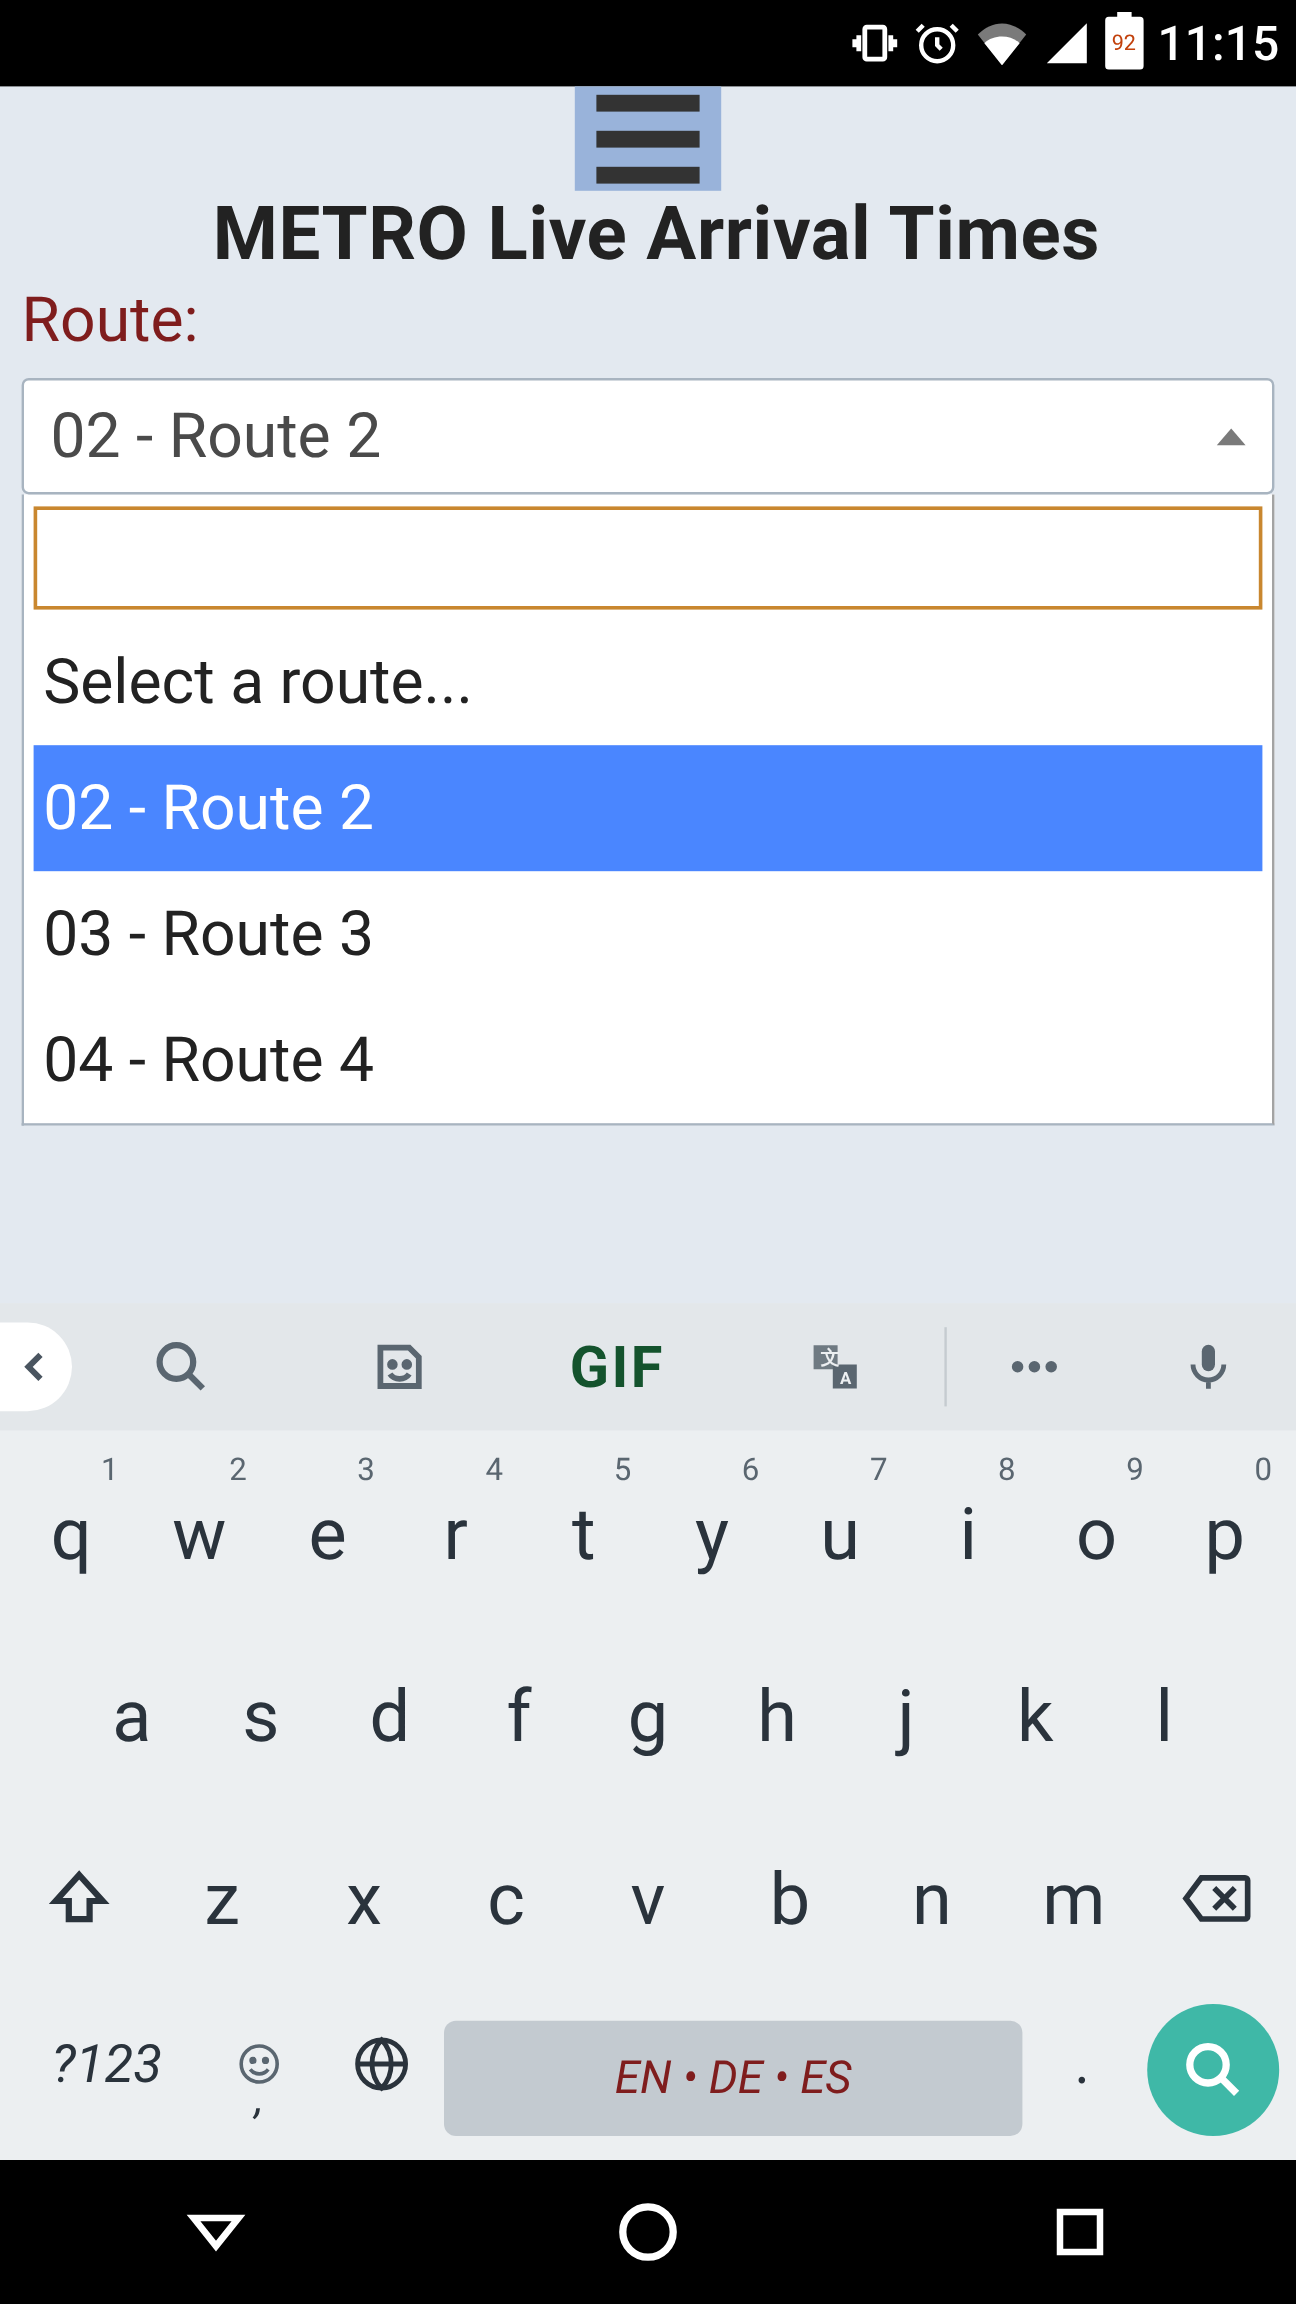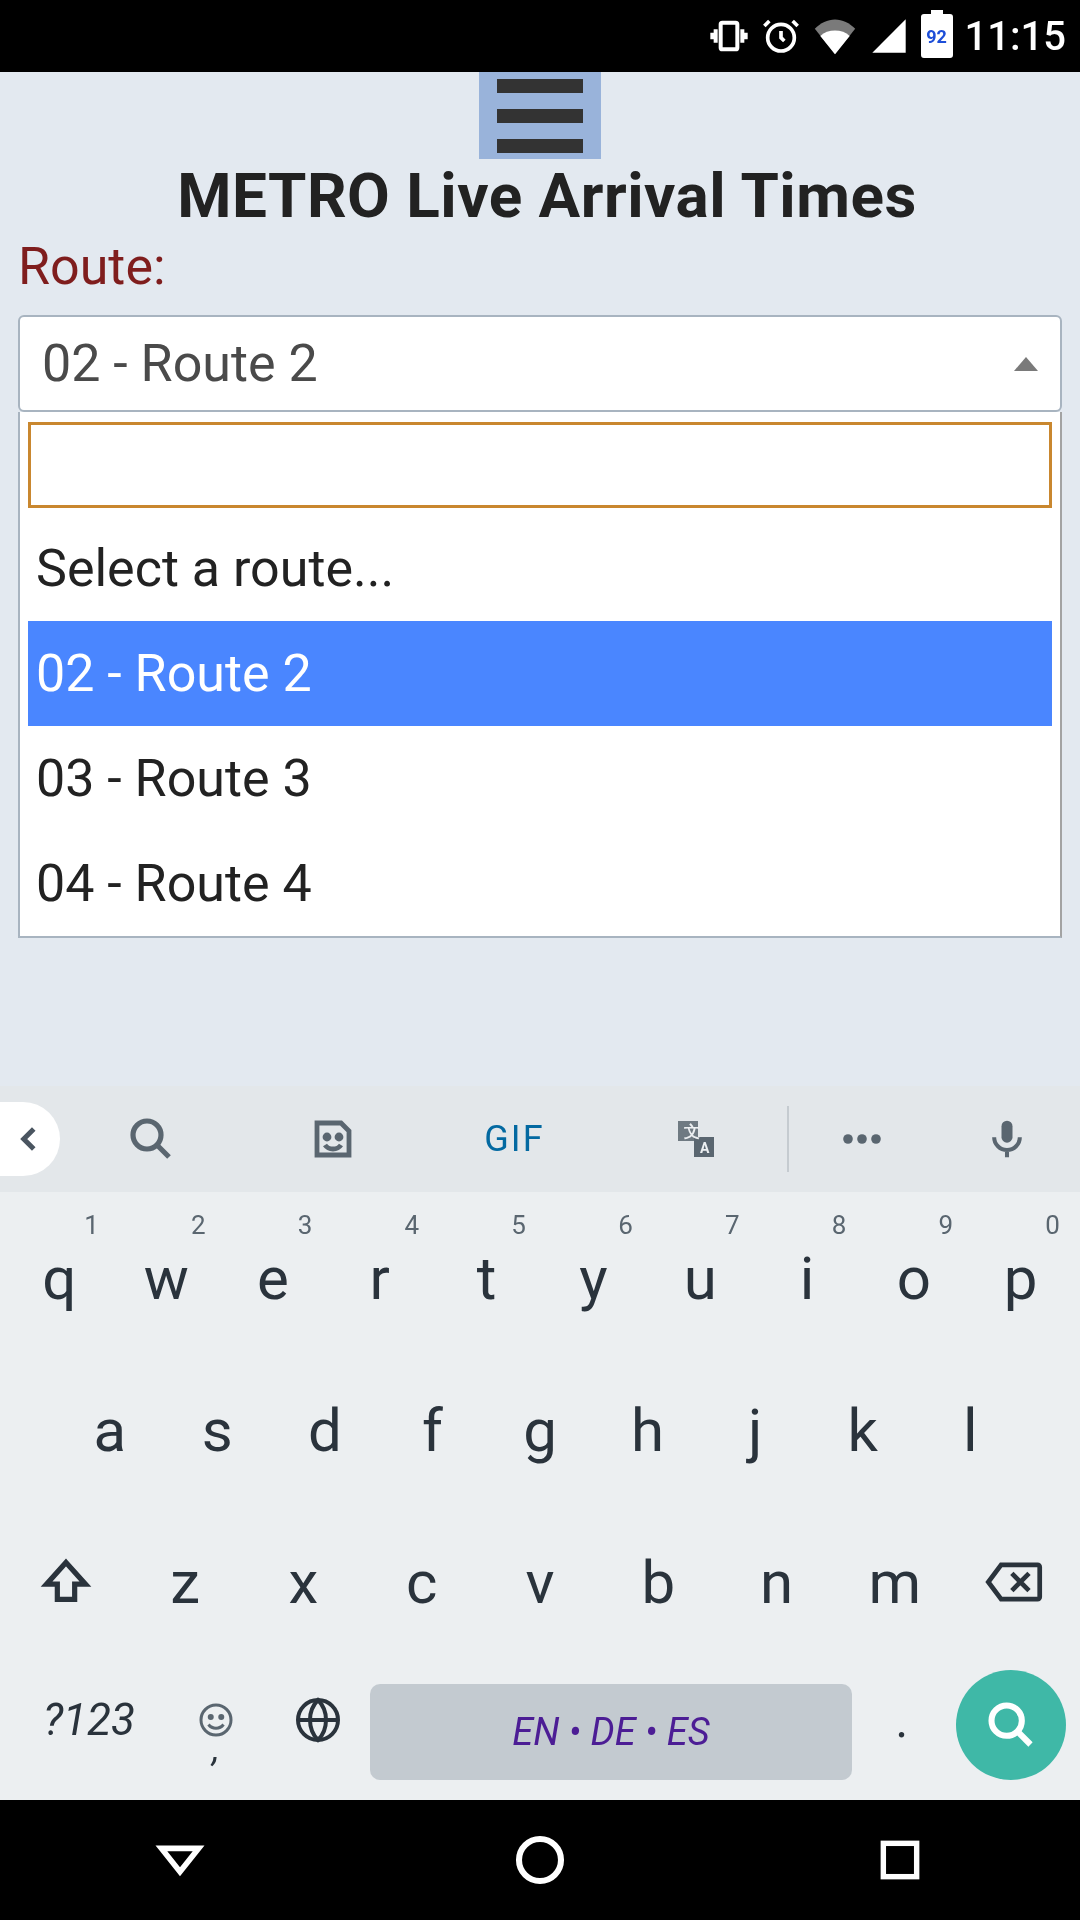--- a/index.html
+++ b/index.html
@@ -1,21 +1,21 @@
 <!DOCTYPE html>
 <html><head>
 <meta charset="utf-8">
 <style>
   * { margin:0; padding:0; box-sizing:border-box; font-family: Roboto, -apple-system, sans-serif; }
   html, body { width:1080px; height:1920px; background:#000; overflow:hidden; }
   
   
   .status-bar { height:72px; background:#000; color:#fff; display:flex; align-items:center; justify-content:flex-end; padding:0 14px; gap:12px; font-size:40px; font-weight:500; }
   .status-bar .icon { display:inline-flex; align-items:center; }
-  .status-bar .battery-box { border:3px solid #fff; border-radius:3px; width:32px; height:44px; position:relative; display:flex; align-items:center; justify-content:center; font-size:18px; font-weight:700; color:#1d4ed8; background:#fff; }
+  .status-bar .battery-box { border:3px solid #fff; border-radius:3px; width:32px; height:44px; position:relative; display:flex; align-items:center; justify-content:center; font-size:18px; font-weight:400; color:#c2410c; background:#fff; }
   .status-bar .battery-box::before { content:''; position:absolute; top:-7px; left:50%; transform:translateX(-50%); width:12px; height:5px; background:#fff; }
   
   
   .app { background:#e3e9f0; height:calc(1920px - 72px - 604px - 120px); width:100%; position:relative; }
   .app-header { height:160px; display:flex; align-items:center;flex-direction:column; }
   .hamburger-btn { width:122px; height:160px; background:#99b3da; display:flex; flex-direction:column; align-items:center; justify-content:center; gap:16px; }
   .hamburger-btn .bar { width:86px; height:14px; background:#333; }
   .app-title { font-size:62px; font-weight:700; color:#222; margin-left:14px; letter-spacing:0.5px; }
   
   .label-route { font-size:52px; color:#7f1d1d; padding:4px 18px 18px; }
@@ -29,36 +29,36 @@
   
   .options { margin-top:8px; }
   .option { font-size:52px; color:#222; padding:22px 8px; }
   .option.selected { background:#4a86ff; color:#fff; }
   
   
   .keyboard { position:absolute; bottom:120px; left:0; width:1080px; background:#eceff1; }
   .kb-toolbar { height:106px; background:#e3e7ea; display:flex; align-items:center; padding:0 0; }
   .kb-toolbar .back-chip { width:60px; height:74px; background:#fff; border-top-right-radius:40px; border-bottom-right-radius:40px; display:flex; align-items:center; justify-content:center; font-size:44px; color:#4a5560; font-weight:700; }
   .kb-toolbar .tb-icon { flex:1; display:flex; align-items:center; justify-content:center; color:#5a6670; }
-  .kb-toolbar .gif-label { font-size:36px; font-weight:400; letter-spacing:2px; color:#0369a1; }
+  .kb-toolbar .gif-label { font-size:48px; font-weight:700; letter-spacing:2px; color:#14532d; }
   .kb-toolbar .sep { width:2px; height:66px; background:#c5cbd0; }
   
   .kb-rows { padding:8px 6px 20px; }
   .kb-row { display:flex; justify-content:space-between; margin-top:4px; }
   .key { flex:1; height:148px; display:flex; align-items:center; justify-content:center; position:relative; font-size:60px; color:#2a333c; }
   .kb-row.row2 { padding:0 50px; }
   .key .sup { position:absolute; top:6px; right:14px; font-size:26px; color:#5a6670; }
   
   .kb-row.row3 .shift, .kb-row.row3 .backsp { flex:0 0 120px; }
   
   .kb-row.row4 { align-items:flex-end; padding:0 8px; gap:2px;font-style:italic; }
   .k-numsym { flex:0 0 150px; height:120px; display:flex; align-items:center; justify-content:center; font-size:44px; color:#2a333c; }
   .k-emoji, .k-globe { flex:0 0 100px; height:120px; display:flex; align-items:center; justify-content:center; color:#5a6670; position:relative; }
   .k-emoji .comma { position:absolute; bottom:10px; font-size:36px; color:#2a333c; }
-  .k-space { flex:1; height:96px; background:#c3cad0; border-radius:10px; display:flex; align-items:center; justify-content:center; font-size:38px; color:#4c1d95; }
+  .k-space { flex:1; height:96px; background:#c3cad0; border-radius:10px; display:flex; align-items:center; justify-content:center; font-size:38px; color:#7f1d1d; }
   .k-dot { flex:0 0 100px; height:120px; display:flex; align-items:center; justify-content:center; font-size:50px; color:#2a333c; }
   .k-search { flex:0 0 110px; height:110px; background:#3fb8a7; border-radius:55px; display:flex; align-items:center; justify-content:center; color:#fff; }
   
   
   .navbar { position:absolute; bottom:0; left:0; width:1080px; height:120px; background:#000; display:flex; align-items:center; justify-content:space-around; color:#fff; }
   .navbtn { display:flex; align-items:center; justify-content:center; width:120px; height:120px; }
 </style>
 </head>
 <body>
 

